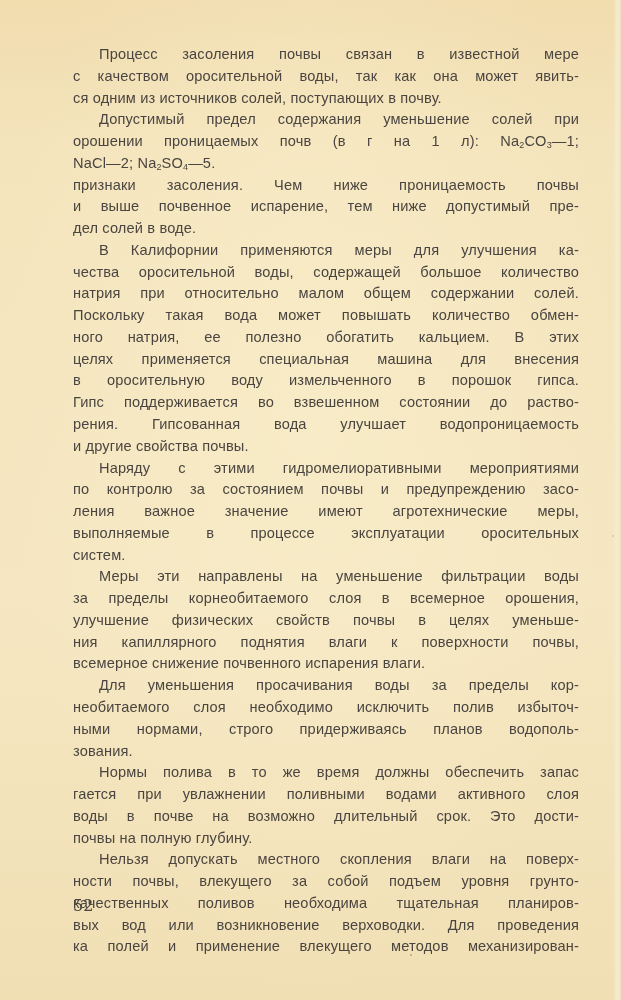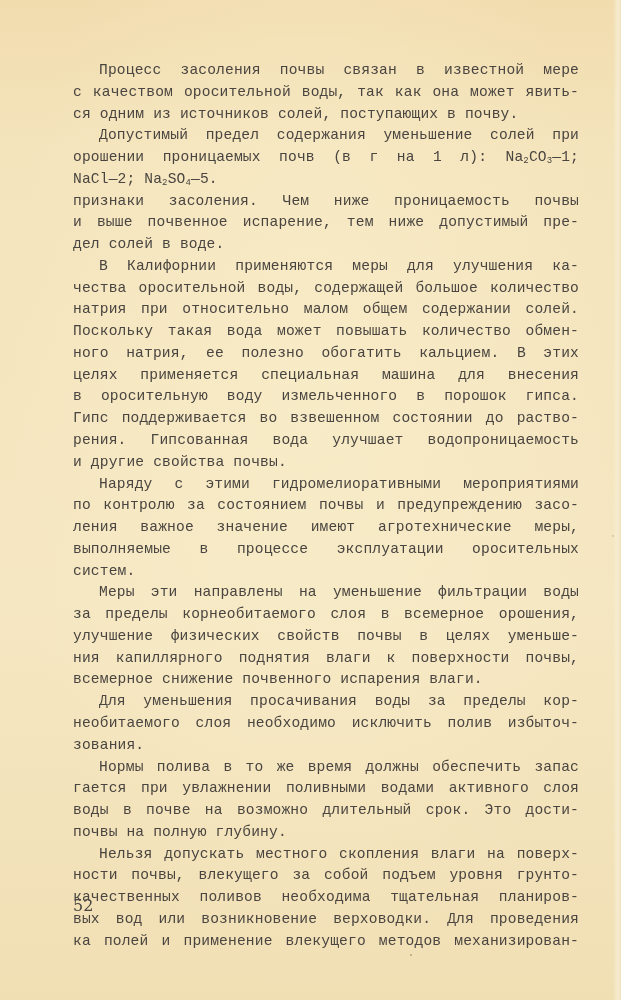--- a/index.html
+++ b/index.html
@@ -9,22 +9,22 @@
     background-image:
       radial-gradient(ellipse at 50% 40%, rgba(250,240,205,0.55) 0%, rgba(243,226,184,0) 70%),
       linear-gradient(180deg, #f1dcae 0%, #f4e4bc 15%, #f5e7c2 60%, #f1dfb4 100%);
     position: relative;
   }
   .edge-strip {
     position: absolute; top: 0; right: 0; width: 8px; height: 1000px;
     background: linear-gradient(90deg, rgba(240,228,190,0) 0%, #f6ecd0 60%, #efe1bc 100%);
   }
   .page {
-    position: absolute; left: 73px; top: 60px; width: 506px;
-    font-family: Liberation Mono, monospace;
+    position: absolute; left: 73px; top: 44px; width: 506px;
+    font-family: Liberation Sans, sans-serif;
     font-size: 14.6px; line-height: 21.77px;
     color: #4a4540;
     letter-spacing: 0.15px;
   }
   .line {
     display: block; white-space: nowrap; height: 21.77px;
     text-align: justify; text-align-last: justify;
   }
   .line.last { text-align-last: left; }
   .line.indent { padding-left: 26px; }
@@ -81,20 +81,21 @@
     <div>
       <span class="line indent">Меры эти направлены на уменьшение фильтрации воды</span>
       <span class="line">за пределы корнеобитаемого слоя в всемерное орошения,</span>
       <span class="line">улучшение физических свойств почвы в целях уменьше-</span>
       <span class="line">ния капиллярного поднятия влаги к поверхности почвы,</span>
       <span class="line last">всемерное снижение почвенного испарения влаги.</span>
     </div>
     <div>
       <span class="line indent">Для уменьшения просачивания воды за пределы кор-</span>
       <span class="line">необитаемого слоя необходимо исключить полив избыточ-</span>
+      <span class="line">ными нормами, строго придерживаясь планов водополь-</span>
       <span class="line last">зования.</span>
     </div>
     <div>
       <span class="line indent">Нормы полива в то же время должны обеспечить запас</span>
       <span class="line">гается при увлажнении поливными водами активного слоя</span>
       <span class="line">воды в почве на возможно длительный срок. Это дости-</span>
       <span class="line last">почвы на полную глубину.</span>
     </div>
     <div>
       <span class="line indent">Нельзя допускать местного скопления влаги на поверх-</span>

